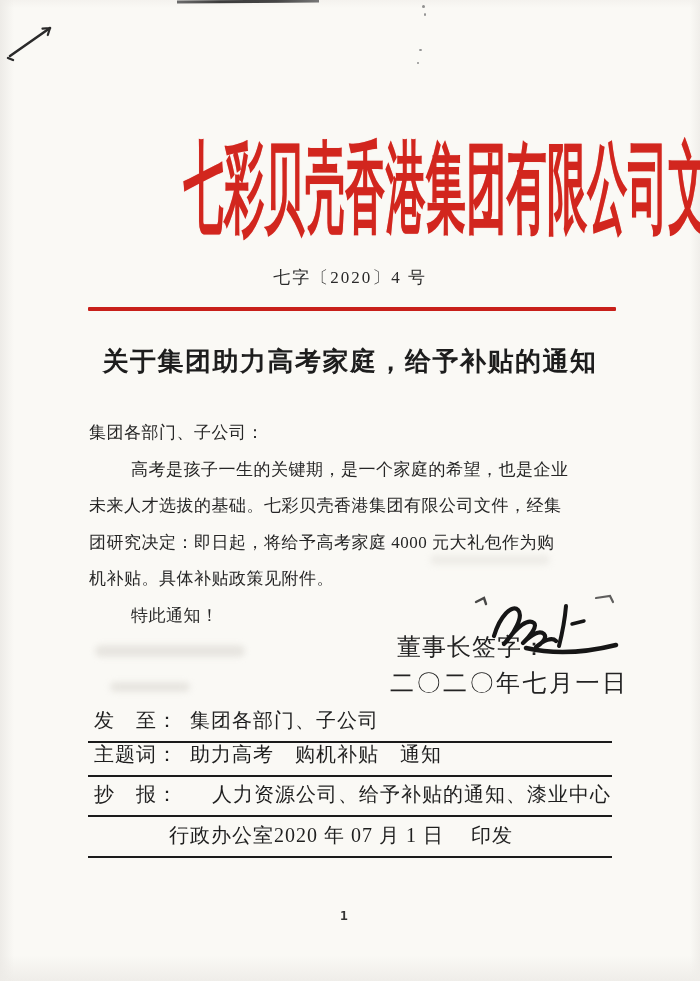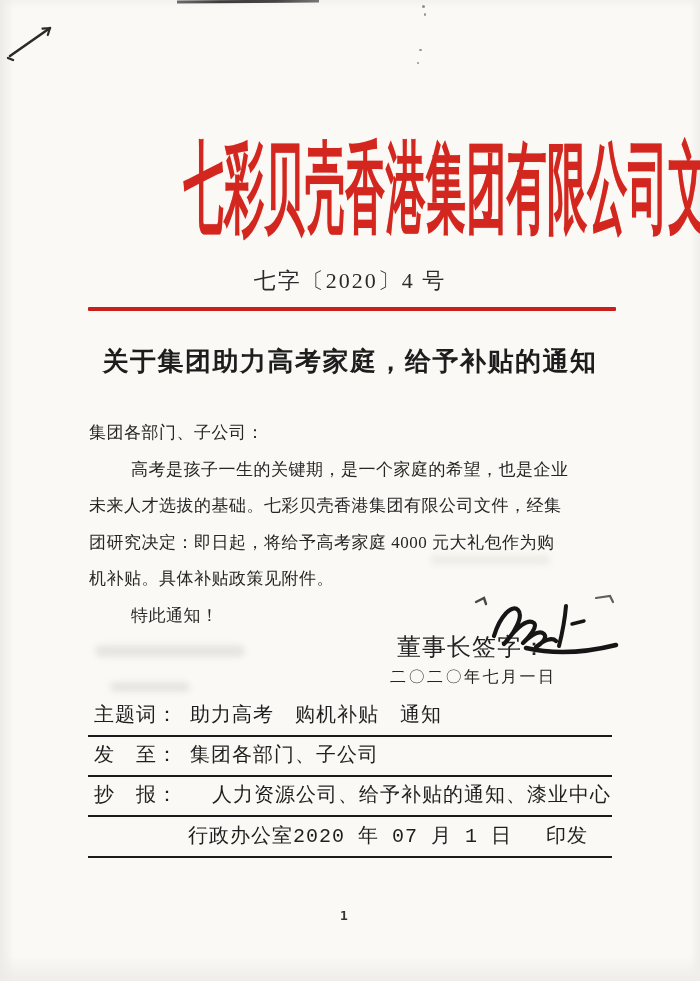--- a/index.html
+++ b/index.html
@@ -24,60 +24,60 @@
   .org-title{
     top:122px;left:0;right:0;
     text-align:center;white-space:nowrap;
     font-size:84px;font-weight:700;color:#d2261e;
     transform:scaleX(0.475) scaleY(1.18);
     transform-origin:50% 0;
     letter-spacing:1px;
     text-shadow:0 0 1px rgba(210,38,30,.45);
   }
   .doc-number{
-    top:266px;font-size:22px;letter-spacing:2px;color:#2a2a2a;
+    top:266px;font-size:17px;letter-spacing:2px;color:#2a2a2a;
   }
   .red-rule{
     top:307px;left:88px;width:528px;height:4px;
     background:#c8201a;border-radius:1px;
   }
   .notice-title{
     top:344px;font-size:26px;font-weight:700;color:#1d1d1d;
     letter-spacing:1.5px;
   }
   .body-block{
     top:415px;left:89px;width:528px;
     font-size:17px;line-height:36.5px;color:#262626;
     letter-spacing:0.5px;
   }
   .indent{ text-indent:42px; }
   .sig-label{
     top:631px;left:397px;font-size:24px;letter-spacing:1px;
   }
   .sig-svg{ top:590px;left:468px;width:160px;height:76px; }
   .cn-date{
-    top:667px;left:390px;font-size:16px;letter-spacing:2.5px;
+    top:667px;left:390px;font-size:24px;letter-spacing:2.5px;
   }
   
   .footer-table{
     top:703px;left:88px;width:524px;
     font-size:20px;color:#1f1f1f;
   }
   .ft-row{
     display:flex;align-items:flex-end;
     border-bottom:2px solid #1b1b1b;
     padding:0 0 7px 6px;box-sizing:border-box;
   }
   .ft-row.r1{height:34px;}
   .ft-row.r2{height:40px;}
   .ft-row.r3{height:40px;gap:22px;}
-  .ft-row.r4{height:41px;justify-content:flex-end;padding-right:24px;}
+  .ft-row.r4{height:41px;justify-content:center;padding-right:24px;}
   .ft-label{white-space:pre;letter-spacing:1px;}
   .ft-value{white-space:pre;margin-left:12px;letter-spacing:1px;}
-  .ft-row.r4 .ft-value{margin-left:0;font-family:Liberation Mono, monospace;}
+  .ft-row.r4 .ft-value{margin-left:0;}
   .page-number{
     top:908px;left:0;right:12px;text-align:center;
     font-size:13px;font-weight:700;color:#333;
     font-family:"DejaVu Sans Mono", monospace;
   }
   
   .scan-bar-top{
     top:0;left:177px;width:142px;height:3px;
     background:linear-gradient(90deg,#6b6b6b,#3c3c3c 30%,#454545 70%,#777);
     transform:rotate(-0.4deg);
@@ -127,27 +127,27 @@
     <path d="M8,12 l8,-4 l2,6" stroke="#1c1c1c" stroke-width="2.4" fill="none" stroke-linecap="round" opacity=".8"></path>
     <path d="M128,8 l14,-2 l3,6" stroke="#1c1c1c" stroke-width="2.2" fill="none" stroke-linecap="round" opacity=".7"></path>
     <path d="M26,46 C32,26 44,14 50,20 C56,26 46,44 36,54 C50,36 60,28 66,33 C70,37 60,48 55,53 C64,44 72,40 76,44 C80,48 72,55 68,57 C76,50 84,47 88,51" stroke="#161616" stroke-width="4.2" fill="none" stroke-linecap="round" stroke-linejoin="round"></path>
     <path d="M98,16 C97,28 94,44 91,56" stroke="#161616" stroke-width="4" fill="none" stroke-linecap="round"></path>
     <path d="M104,34 l12,-3" stroke="#161616" stroke-width="3.4" fill="none" stroke-linecap="round"></path>
     <path d="M58,58 C84,64 116,63 148,55" stroke="#161616" stroke-width="4.6" fill="none" stroke-linecap="round"></path>
   </svg>
   <div class="abs cn-date">二〇二〇年七月一日</div>
 
   <div class="abs footer-table">
+    <div class="ft-row r2">
+      <span class="ft-label">发　至：</span>
+      <span class="ft-value">集团各部门、子公司</span>
+    </div>
     <div class="ft-row r1">
       <span class="ft-label">主题词：</span>
       <span class="ft-value">助力高考　购机补贴　通知</span>
-    </div>
-    <div class="ft-row r2">
-      <span class="ft-label">发　至：</span>
-      <span class="ft-value">集团各部门、子公司</span>
     </div>
     <div class="ft-row r3">
       <span class="ft-label">抄　报：</span>
       <span class="ft-value">人力资源公司、给予补贴的通知、漆业中心</span>
     </div>
     <div class="ft-row r4">
       <span class="ft-label">行政办公室</span>
       <span class="ft-value">2020 年 07 月 1 日　 印发</span>
     </div>
   </div>

